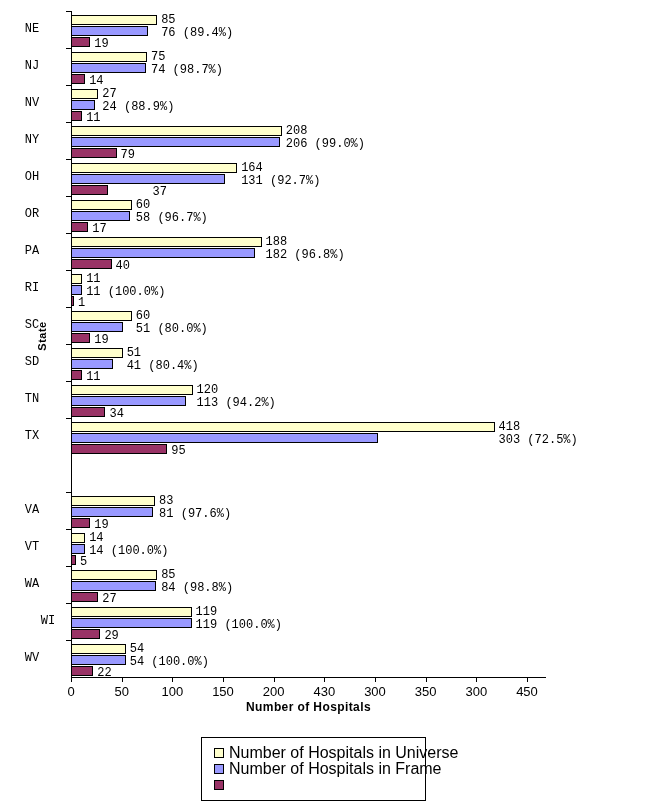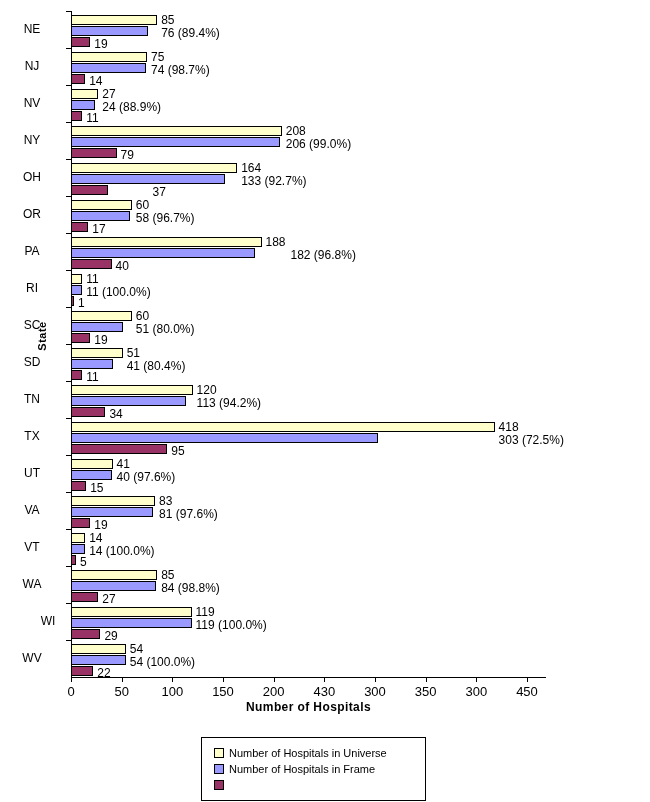--- a/index.html
+++ b/index.html
@@ -32,20 +32,21 @@
     white-space: nowrap;
   }
 
   
   .plot-area {
     position: absolute;
     left: 71px;
     top: 11px;
     width: 474px;
     height: 666px;
+    font-family: Liberation Mono, monospace;
   }
   .axis-vert {
     position: absolute;
     left: 71px; top: 11px;
     width: 1px; height: 667px;
     background: #000;
   }
   .axis-horiz {
     position: absolute;
     left: 71px; top: 677px;
@@ -139,21 +140,21 @@
   }
   .legend-swatch {
     width: 10px; height: 10px;
     border: 1px solid #000;
     margin-right: 5px;
     flex: 0 0 auto;
   }
   .legend-swatch.universe { background: #ffffcc; }
   .legend-swatch.frame    { background: #9999ff; }
   .legend-swatch.sample   { background: #993366; }
-  .legend-text { font-size: 11px; white-space: nowrap; }
+  .legend-text { font-size: 16px; white-space: nowrap; }
 </style>
 </head>
 <body>
 
 <div id="chart-root">
 
   <div class="y-axis-title">State</div>
 
   <div class="axis-vert"></div>
   <div class="axis-horiz"></div>
@@ -198,41 +199,41 @@
         <div class="bar-label" style="left: 214.766px; top: 16px;">206 (99.0%)</div>
         <div class="bar sample" title="Number of Hospitals in Sample: 45" style="width: 45.5985px; top: 26px;"></div>
         <div class="bar-label" style="left: 49.5985px; top: 27px;">79</div>
       </div>
       <div class="grp" style="top: 148px; height: 37px;">
         <div class="grp-tick"></div>
         <div class="cat-label" style="top: 10.5px;">OH</div>
         <div class="bar universe" title="Number of Hospitals in Universe: 164" style="width: 166.181px; top: 4px;"></div>
         <div class="bar-label" style="left: 170.181px; top: 3px;">164</div>
         <div class="bar frame" title="Number of Hospitals in Frame: 152" style="width: 154.022px; top: 15px;"></div>
-        <div class="bar-label" style="left: 170.181px; top: 16px;">133 (92.7%)</div>
+        <div class="bar-label" style="left: 170.181px; top: 16px;">131 (92.7%)</div>
         <div class="bar sample" title="Number of Hospitals in Sample: 37" style="width: 37.4921px; top: 26px;"></div>
         <div class="bar-label" style="left: 41.4921px; top: 27px; margin-left: 40px;">37</div>
       </div>
       <div class="grp" style="top: 185px; height: 37px;">
         <div class="grp-tick"></div>
         <div class="cat-label" style="top: 10.5px;">OR</div>
         <div class="bar universe" title="Number of Hospitals in Universe: 60" style="width: 60.798px; top: 4px;"></div>
         <div class="bar-label" style="left: 64.798px; top: 3px;">60</div>
         <div class="bar frame" title="Number of Hospitals in Frame: 58" style="width: 58.7714px; top: 15px;"></div>
         <div class="bar-label" style="left: 64.798px; top: 16px;">58 (96.7%)</div>
         <div class="bar sample" title="Number of Hospitals in Sample: 17" style="width: 17.2261px; top: 26px;"></div>
         <div class="bar-label" style="left: 21.2261px; top: 27px;">17</div>
       </div>
       <div class="grp" style="top: 222px; height: 37px;">
         <div class="grp-tick"></div>
         <div class="cat-label" style="top: 10.5px;">PA</div>
         <div class="bar universe" title="Number of Hospitals in Universe: 188" style="width: 190.5px; top: 4px;"></div>
         <div class="bar-label" style="left: 194.5px; top: 3px;">188</div>
         <div class="bar frame" title="Number of Hospitals in Frame: 182" style="width: 184.421px; top: 15px;"></div>
-        <div class="bar-label" style="left: 194.5px; top: 16px; margin-left: 25px;">182 (96.8%)</div>
+        <div class="bar-label" style="left: 194.5px; top: 16px;">182 (96.8%)</div>
         <div class="bar sample" title="Number of Hospitals in Sample: 40" style="width: 40.532px; top: 26px;"></div>
         <div class="bar-label" style="left: 44.532px; top: 27px;">40</div>
       </div>
       <div class="grp" style="top: 259px; height: 37px;">
         <div class="grp-tick"></div>
         <div class="cat-label" style="top: 10.5px;">RI</div>
         <div class="bar universe" title="Number of Hospitals in Universe: 11" style="width: 11.1463px; top: 4px;"></div>
         <div class="bar-label" style="left: 15.1463px; top: 3px;">11</div>
         <div class="bar frame" title="Number of Hospitals in Frame: 11" style="width: 11.1463px; top: 15px;"></div>
         <div class="bar-label" style="left: 15.1463px; top: 16px;">11 (100.0%)</div>
@@ -271,30 +272,20 @@
       </div>
       <div class="grp" style="top: 407px; height: 37px;">
         <div class="grp-tick"></div>
         <div class="cat-label" style="top: 10.5px;">TX</div>
         <div class="bar universe" title="Number of Hospitals in Universe: 418" style="width: 423.559px; top: 4px;"></div>
         <div class="bar-label" style="left: 427.559px; top: 3px;">418</div>
         <div class="bar frame" title="Number of Hospitals in Frame: 303" style="width: 307.03px; top: 15px;"></div>
         <div class="bar-label" style="left: 427.559px; top: 16px;">303 (72.5%)</div>
         <div class="bar sample" title="Number of Hospitals in Sample: 95" style="width: 96.2635px; top: 26px;"></div>
         <div class="bar-label" style="left: 100.263px; top: 27px;">95</div>
-      </div>
-      <div class="grp" style="top: 444px; height: 37px;">
-        <div class="grp-tick"></div>
-        <div class="cat-label" style="top: 10.5px;">UT</div>
-        <div class="bar universe" title="Number of Hospitals in Universe: 41" style="width: 41.5453px; top: 4px;"></div>
-        <div class="bar-label" style="left: 45.5453px; top: 3px;">41</div>
-        <div class="bar frame" title="Number of Hospitals in Frame: 40" style="width: 40.532px; top: 15px;"></div>
-        <div class="bar-label" style="left: 45.5453px; top: 16px;">40 (97.6%)</div>
-        <div class="bar sample" title="Number of Hospitals in Sample: 15" style="width: 15.1995px; top: 26px;"></div>
-        <div class="bar-label" style="left: 19.1995px; top: 27px;">15</div>
       </div>
       <div class="grp" style="top: 481px; height: 37px;">
         <div class="grp-tick"></div>
         <div class="cat-label" style="top: 10.5px;">VA</div>
         <div class="bar universe" title="Number of Hospitals in Universe: 83" style="width: 84.1039px; top: 4px;"></div>
         <div class="bar-label" style="left: 88.1039px; top: 3px;">83</div>
         <div class="bar frame" title="Number of Hospitals in Frame: 81" style="width: 82.0773px; top: 15px;"></div>
         <div class="bar-label" style="left: 88.1039px; top: 16px;">81 (97.6%)</div>
         <div class="bar sample" title="Number of Hospitals in Sample: 19" style="width: 19.2527px; top: 26px;"></div>
         <div class="bar-label" style="left: 23.2527px; top: 27px;">19</div>

